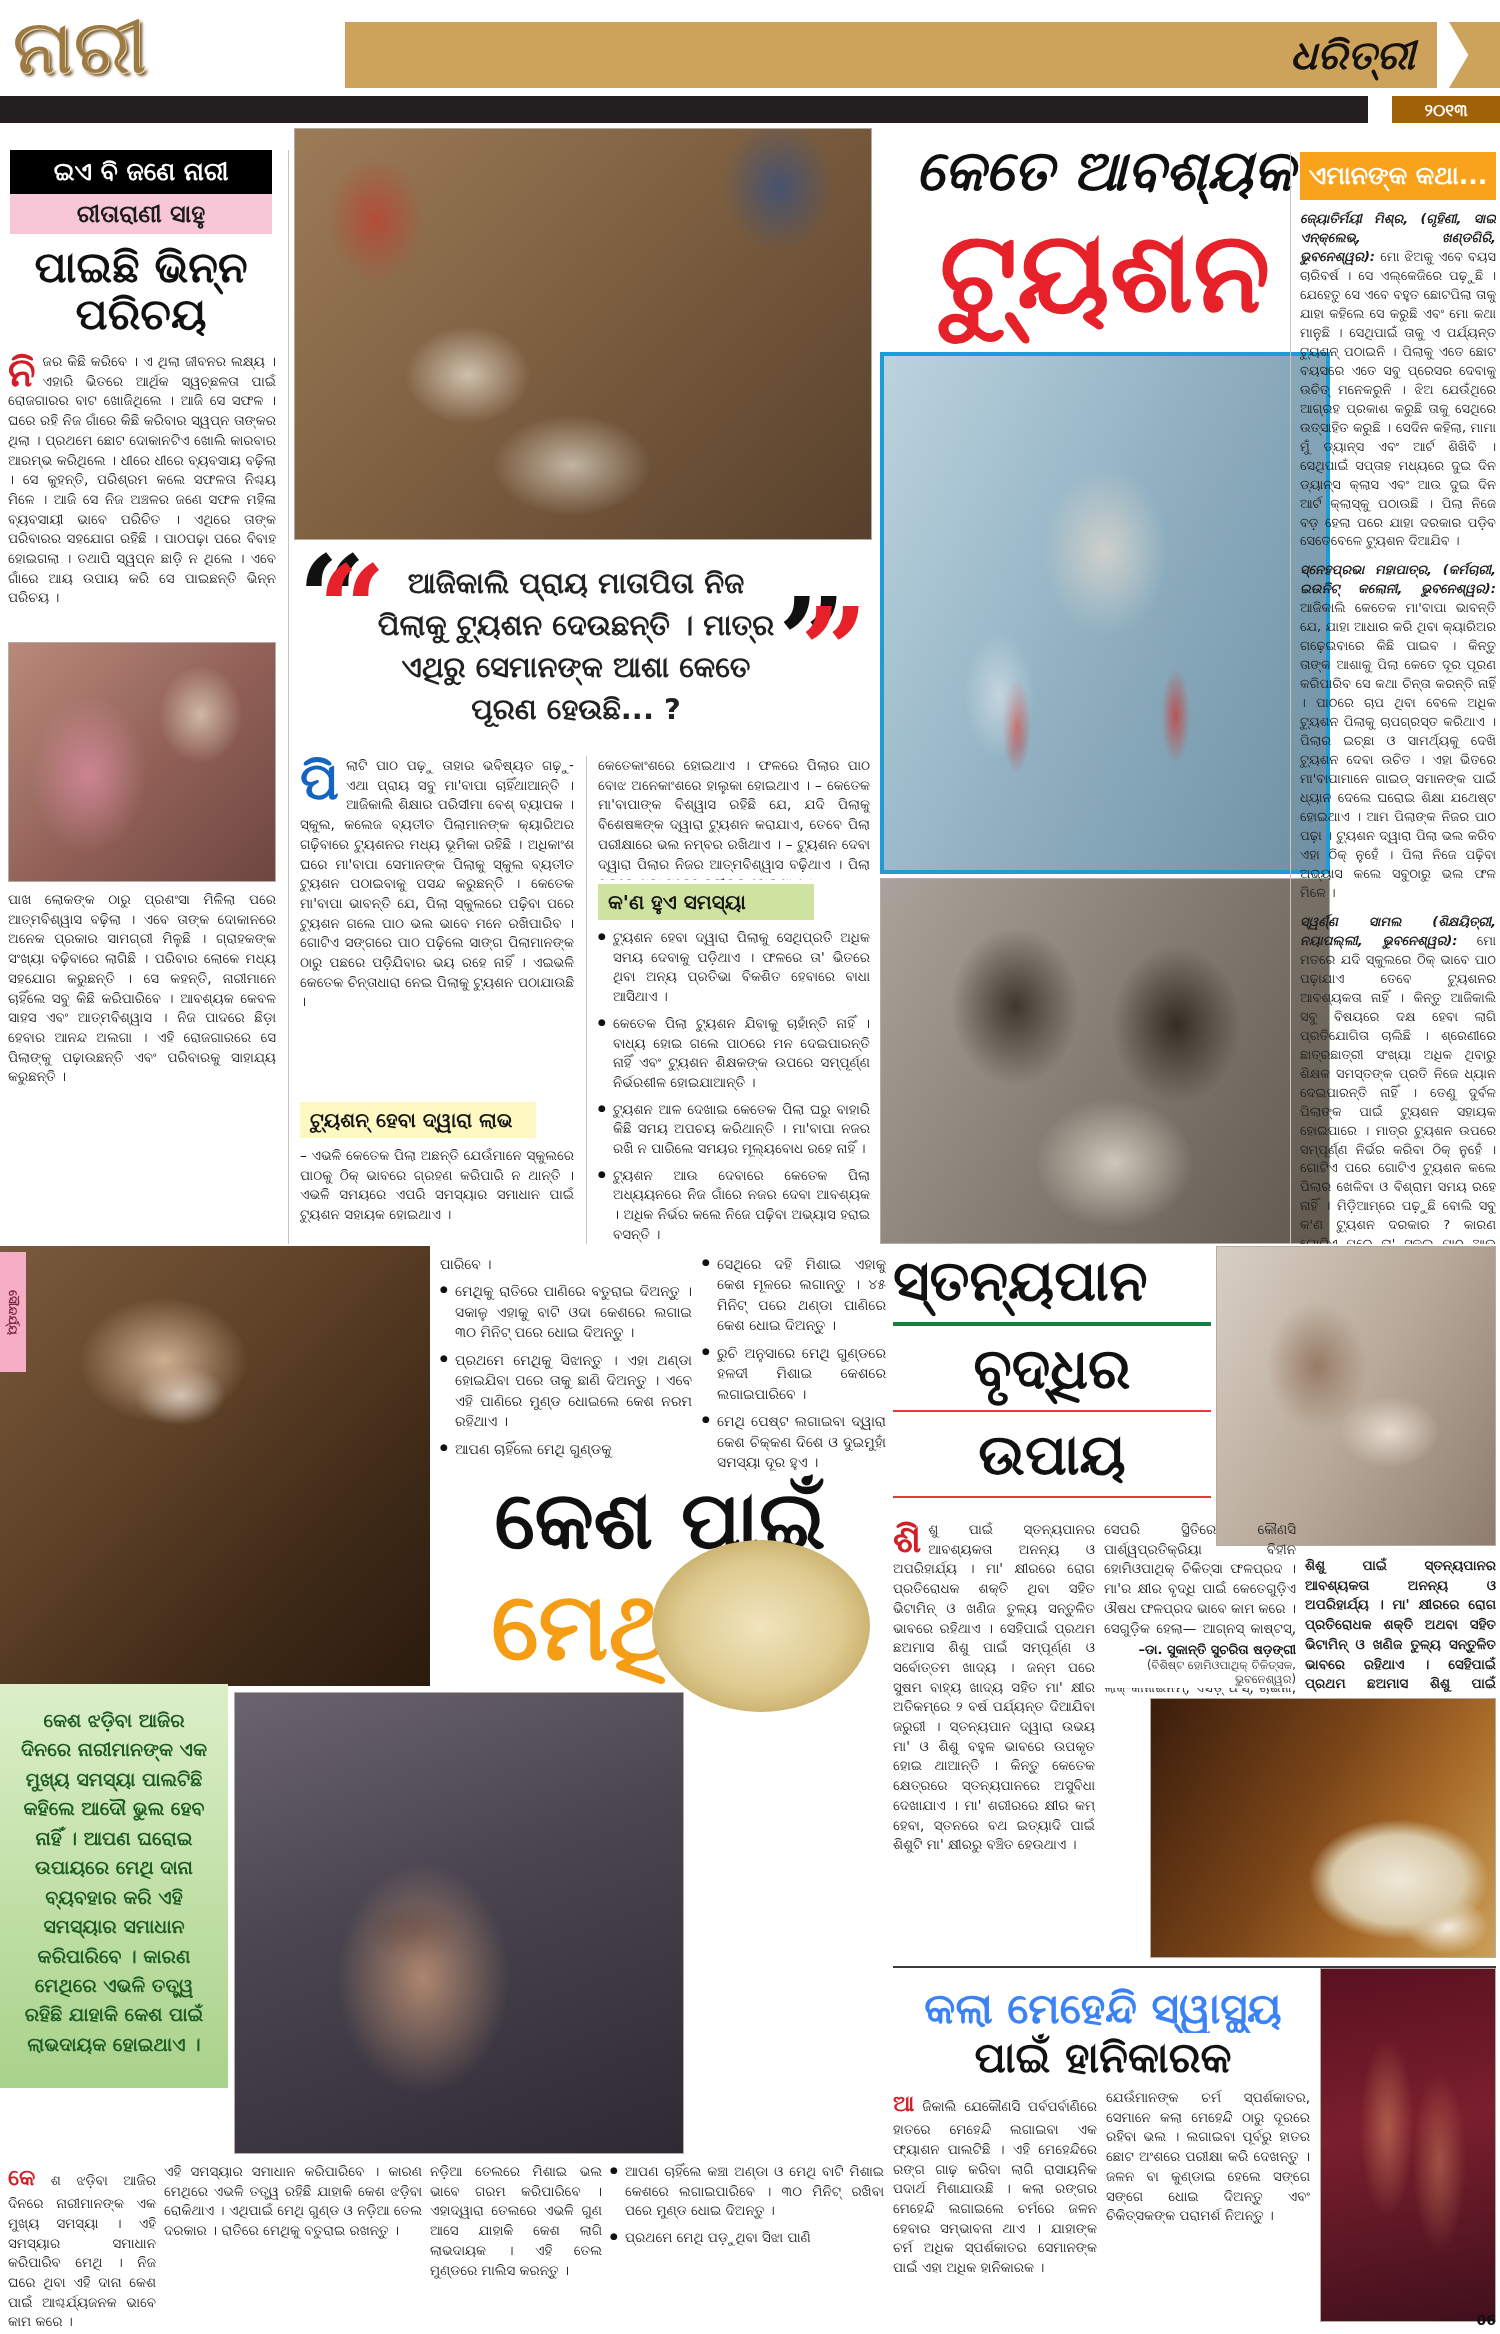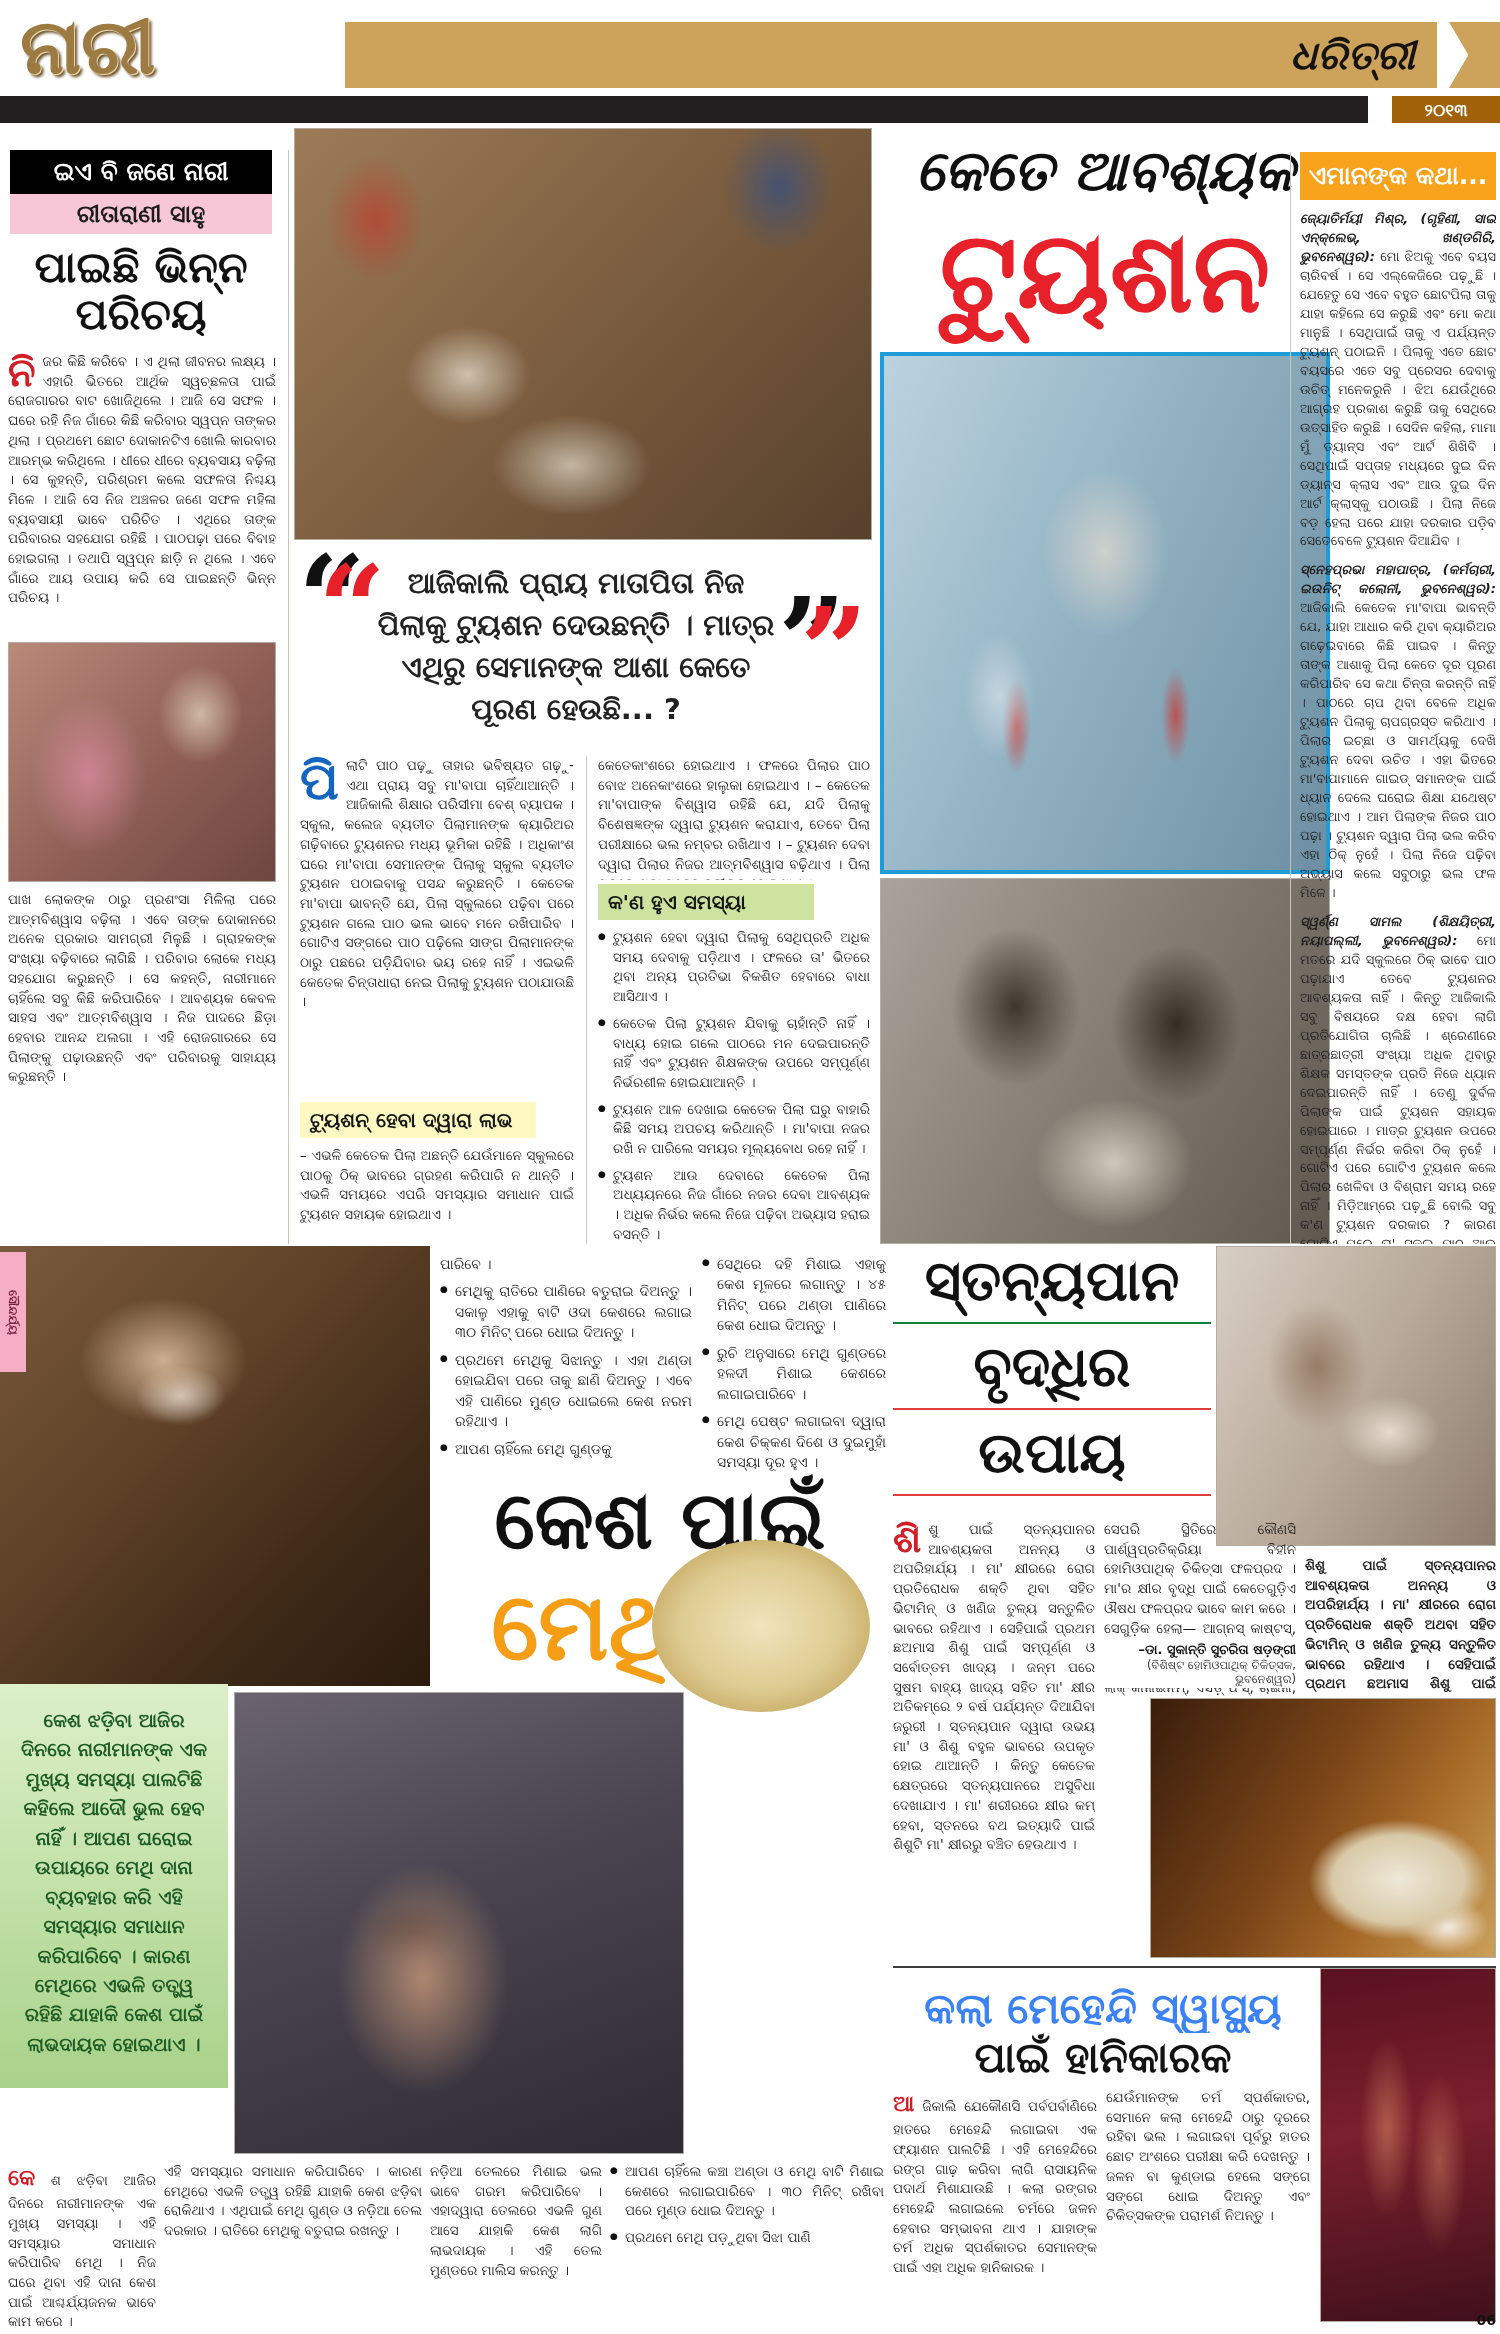--- a/index.html
+++ b/index.html
@@ -17,23 +17,23 @@
   .vrule{position:absolute;width:1px;background:#c9c4bc;}
   .qmark{position:absolute;font-family:"DejaVu Serif","Liberation Serif",serif;
          font-weight:bold;font-size:118px;line-height:1;}
   .bigline{font-weight:bold;color:#101010;text-align:center;overflow:hidden;white-space:nowrap;}
 </style>
 </head>
 <body>
 
 <div id="page">
 
-  <div class="abs" style="left:12px;top:2px;width:320px;height:92px;font-size:76px;font-weight:bold;
+  <div class="abs" style="left:12px;top:2px;width:320px;height:92px;font-size:76px;font-weight:normal;
               font-family:'DejaVu Serif','Liberation Serif',serif;color:#9c7a42;
-              text-shadow:1px 1px 0 #e9d6ab, 3px 3px 3px #6b5026;margin-left:8px;">ନାରୀ</div>
+              text-shadow:1px 1px 0 #e9d6ab, 3px 3px 3px #6b5026;">ନାରୀ</div>
 
   <div class="abs" style="left:345px;top:22px;width:1092px;height:66px;background:#cda35c;
               display:flex;align-items:center;justify-content:flex-end;padding-right:22px;box-sizing:border-box;">
     <span style="font-size:40px;font-weight:bold;font-style:italic;color:#171310;">ଧରିତ୍ରୀ</span>
   </div>
   <div class="abs" style="left:1449px;top:22px;width:51px;height:66px;background:#cda35c;
               clip-path:polygon(0 0,100% 0,100% 100%,0 100%,38% 50%);"></div>
 
   <div class="abs" style="left:0;top:96px;width:1368px;height:27px;background:#231f20;"></div>
   <div class="abs" style="left:1392px;top:96px;width:108px;height:27px;background:#a16207;
@@ -195,21 +195,21 @@
   </div>
   <div class="txt" style="left:430px;top:2162px;width:172px;height:168px;">
     <span>ନଡ଼ିଆ ତେଲରେ ମିଶାଇ ଭଲ ଭାବେ ଗରମ କରିପାରିବେ । ଏହାଦ୍ୱାରା ତେଲରେ ଏଭଳି ଗୁଣ ଆସେ ଯାହାକି କେଶ ଲାଗି ଲାଭଦାୟକ । ଏହି ତେଲ ମୁଣ୍ଡରେ ମାଲିସ କରନ୍ତୁ ।</span>
   </div>
   <div class="txt" style="left:610px;top:2162px;width:274px;height:168px;">
     <div class="blt">ଆପଣ ଚାହିଁଲେ କଞ୍ଚା ଅଣ୍ଡା ଓ ମେଥି ବାଟି ମିଶାଇ କେଶରେ ଲଗାଇପାରିବେ । ୩୦ ମିନିଟ୍ ରଖିବା ପରେ ମୁଣ୍ଡ ଧୋଇ ଦିଅନ୍ତୁ ।</div>
     <div class="blt">ପ୍ରଥମେ ମେଥି ପଡ଼ୁଥିବା ସିଝା ପାଣି</div>
   </div>
 
   <div class="abs" style="left:893px;top:1248px;width:318px;">
-    <div style="font-size:56px;font-weight:bold;color:#111;text-align:center;border-bottom:2px solid #15803d;
+    <div style="font-size:56px;font-weight:bold;color:#111;border-bottom:4px solid #15803d;
                 padding-bottom:8px;margin-bottom:10px;white-space:nowrap;overflow:hidden;">ସ୍ତନ୍ୟପାନ</div>
     <div style="font-size:56px;font-weight:bold;color:#111;text-align:center;border-bottom:2px solid #e33b3b;
                 padding-bottom:8px;margin-bottom:10px;white-space:nowrap;overflow:hidden;">ବୃଦ୍ଧିର</div>
     <div style="font-size:56px;font-weight:bold;color:#111;text-align:center;border-bottom:2px solid #e33b3b;
                 padding-bottom:8px;white-space:nowrap;overflow:hidden;">ଉପାୟ</div>
   </div>
 
   <div class="ph" style="left:1216px;top:1246px;width:280px;height:300px;
               background:radial-gradient(70px 50px at 62% 62%, #f2e8dcd0, transparent 72%),
                          radial-gradient(70px 90px at 36% 40%, #8a6a52c0, transparent 72%),

